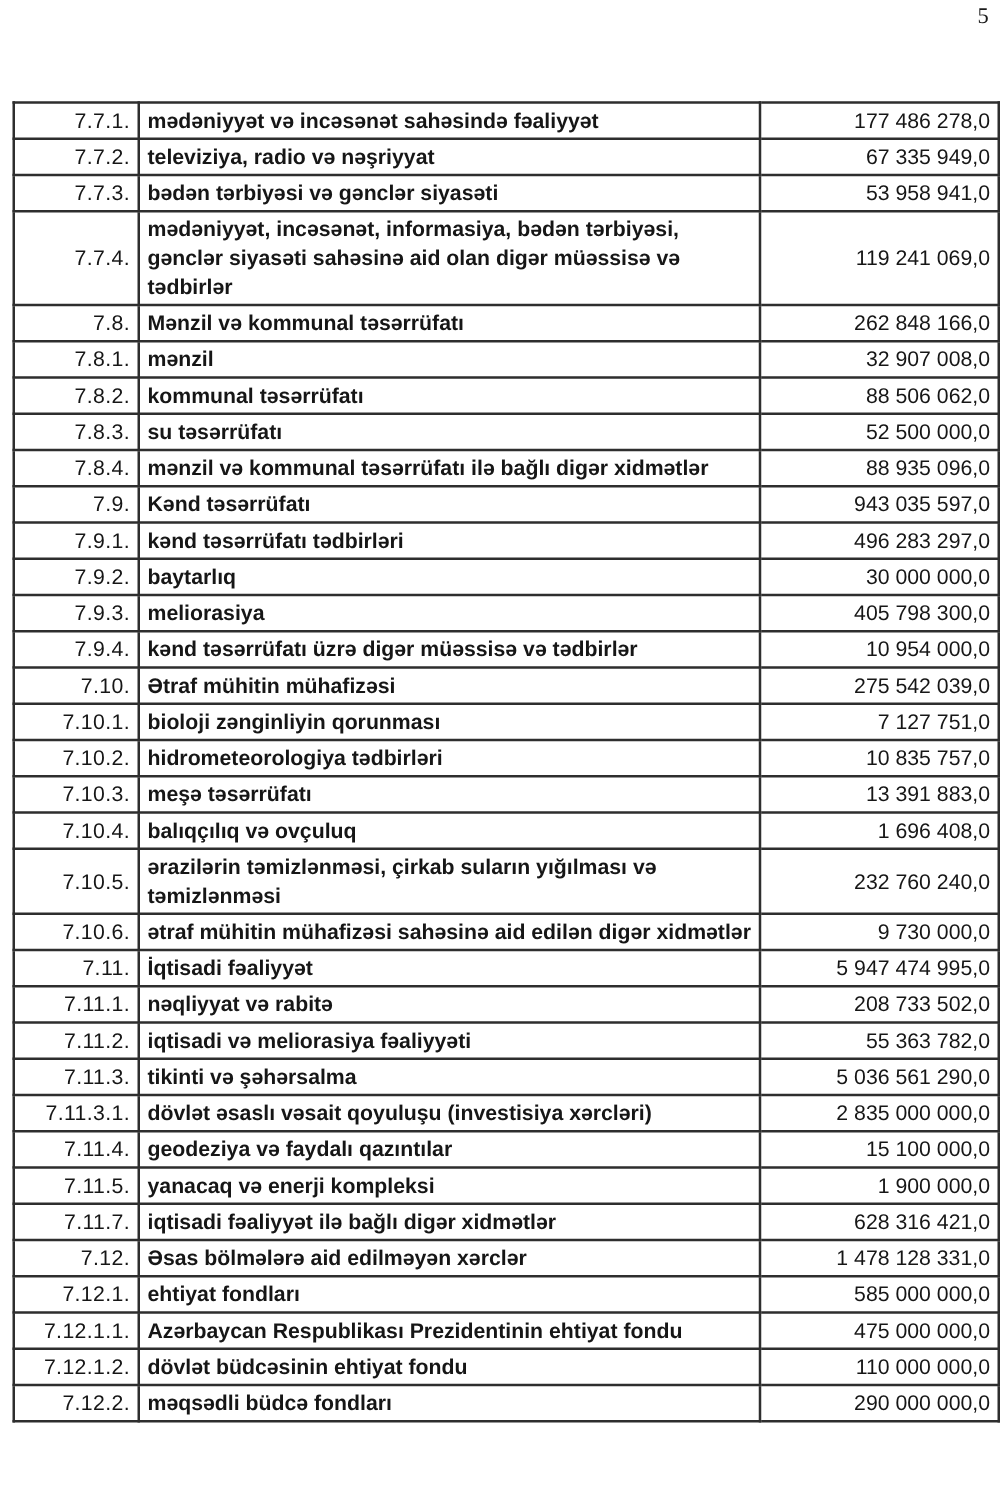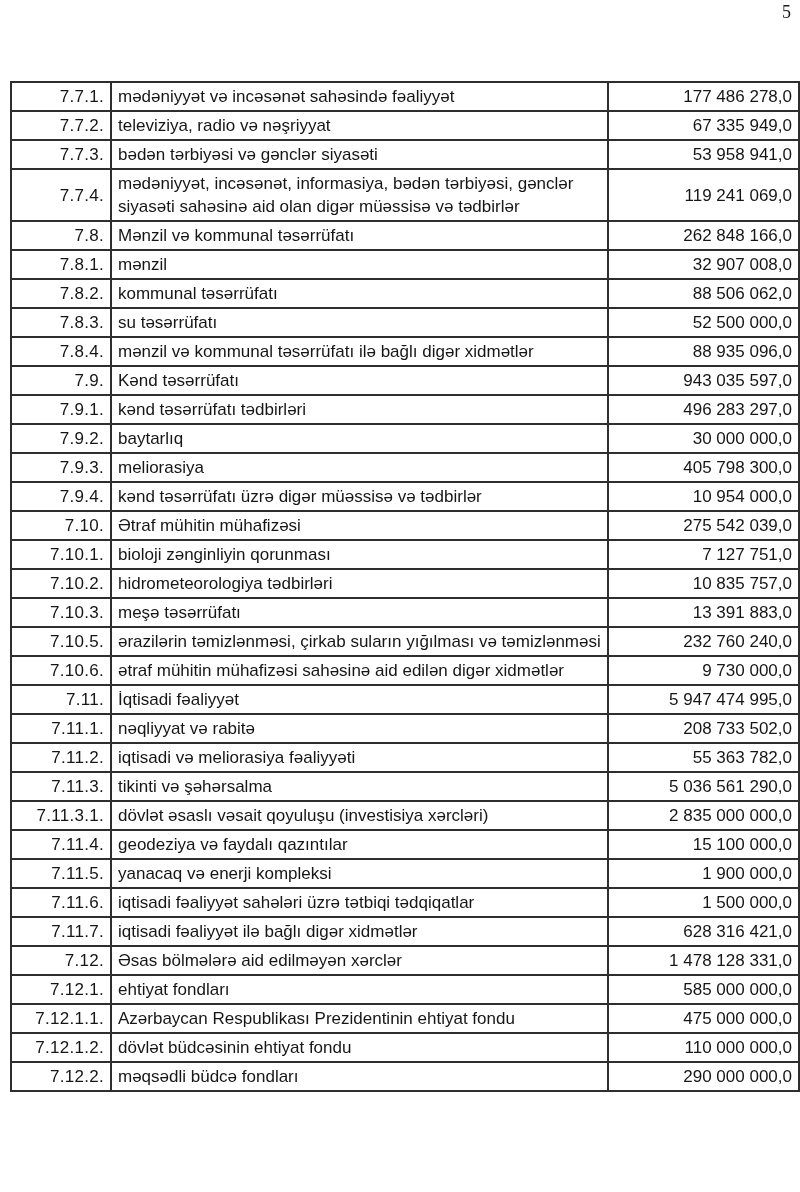--- a/index.html
+++ b/index.html
@@ -42,20 +42,21 @@
   }
   td.cell-code {
     text-align: right;
     padding: 2px 2px;
     letter-spacing: 0.3px;
   }
   td.cell-desc {
     text-align: left;
     padding-left: 9px;
     padding-right: 10px;
+    font-weight: bold;
   }
   td.cell-amount {
     text-align: right;
     padding-right: 5px;
     white-space: nowrap;
   }
 </style>
 </head>
 <body>
 
@@ -152,20 +153,25 @@
         <td class="cell-code">7.10.2.</td>
         <td class="cell-desc">hidrometeorologiya tədbirləri</td>
         <td class="cell-amount">10 835 757,0</td>
       </tr>
       <tr>
         <td class="cell-code">7.10.3.</td>
         <td class="cell-desc">meşə təsərrüfatı</td>
         <td class="cell-amount">13 391 883,0</td>
       </tr>
       <tr>
+        <td class="cell-code">7.10.4.</td>
+        <td class="cell-desc">balıqçılıq və ovçuluq</td>
+        <td class="cell-amount">1 696 408,0</td>
+      </tr>
+      <tr>
         <td class="cell-code">7.10.5.</td>
         <td class="cell-desc">ərazilərin təmizlənməsi, çirkab suların yığılması və təmizlənməsi</td>
         <td class="cell-amount">232 760 240,0</td>
       </tr>
       <tr>
         <td class="cell-code">7.10.6.</td>
         <td class="cell-desc">ətraf mühitin mühafizəsi sahəsinə aid edilən digər xidmətlər</td>
         <td class="cell-amount">9 730 000,0</td>
       </tr>
       <tr>
@@ -195,25 +201,20 @@
       </tr>
       <tr>
         <td class="cell-code">7.11.4.</td>
         <td class="cell-desc">geodeziya və faydalı qazıntılar</td>
         <td class="cell-amount">15 100 000,0</td>
       </tr>
       <tr>
         <td class="cell-code">7.11.5.</td>
         <td class="cell-desc">yanacaq və enerji kompleksi</td>
         <td class="cell-amount">1 900 000,0</td>
-      </tr>
-      <tr>
-        <td class="cell-code">7.11.6.</td>
-        <td class="cell-desc">iqtisadi fəaliyyət sahələri üzrə tətbiqi tədqiqatlar</td>
-        <td class="cell-amount">1 500 000,0</td>
       </tr>
       <tr>
         <td class="cell-code">7.11.7.</td>
         <td class="cell-desc">iqtisadi fəaliyyət ilə bağlı digər xidmətlər</td>
         <td class="cell-amount">628 316 421,0</td>
       </tr>
       <tr>
         <td class="cell-code">7.12.</td>
         <td class="cell-desc">Əsas bölmələrə aid edilməyən xərclər</td>
         <td class="cell-amount">1 478 128 331,0</td>

